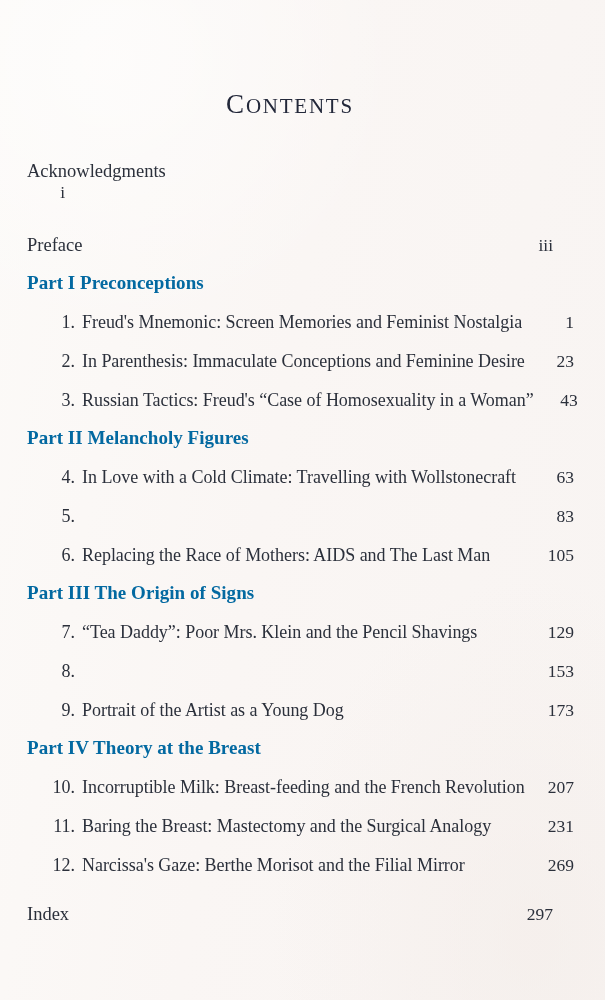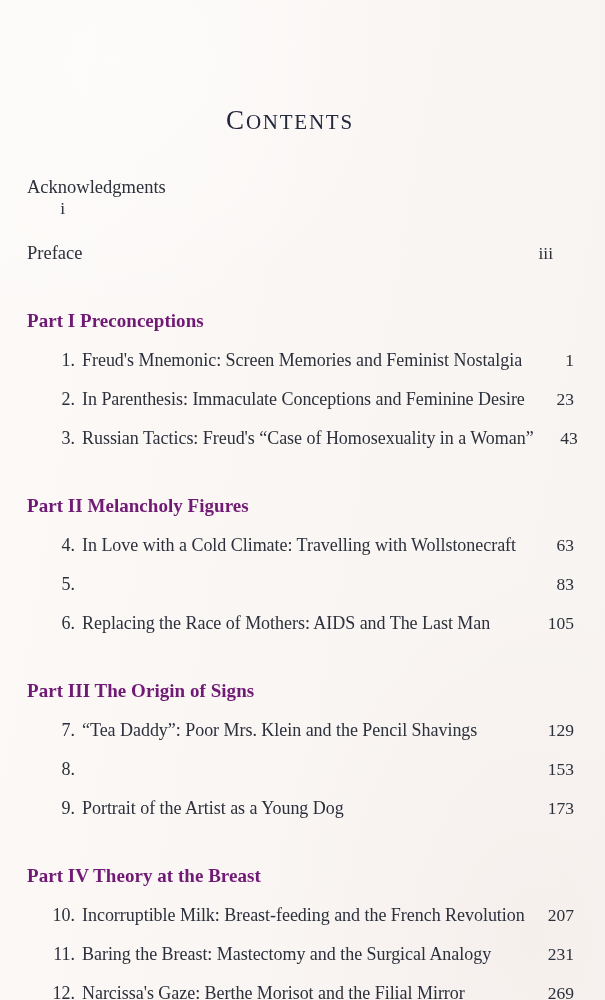--- a/index.html
+++ b/index.html
@@ -33,21 +33,21 @@
     z-index: 1;
     width: 605px;
     height: 1000px;
     box-sizing: border-box;
     padding: 0 52px 0 27px;
   }
 
   
   .toc-title {
     text-align: center;
-    margin: 16px;
+    margin: 0;
     padding-top: 86px;
     font-weight: normal;
     letter-spacing: 0.055em;
     color: #23283a;
     line-height: 1;
   }
   .toc-title .cap-first {
     font-size: 27px;
   }
   .toc-title .cap-rest {
@@ -77,30 +77,30 @@
   
   .matter-row {
     font-size: 18.5px;
     margin-top: 0;
   }
   .matter-row .pageno {
     width: 38px;
     font-size: 17.5px;
   }
   .matter-row.ack { margin-top: 43px; flex-direction: column; }
-  .matter-row.preface { margin-top: 24px; }
+  .matter-row.preface { margin-top: 32px; }
   .matter-row.index { margin-top: 28px; gap: 17px; }
 
   
   .part-heading {
     font-size: 19px;
     font-weight: bold;
-    color: #701a75;
+    color: #0369a1;
     letter-spacing: 0.002em;
-    margin-top: 46px;
+    margin-top: 16px;
     margin-bottom: 0;
   }
 
   
   .chapter-row {
     font-size: 18px;
     margin-top: 18px;
     padding-left: 21px;
   }
   .chapter-row .num {

